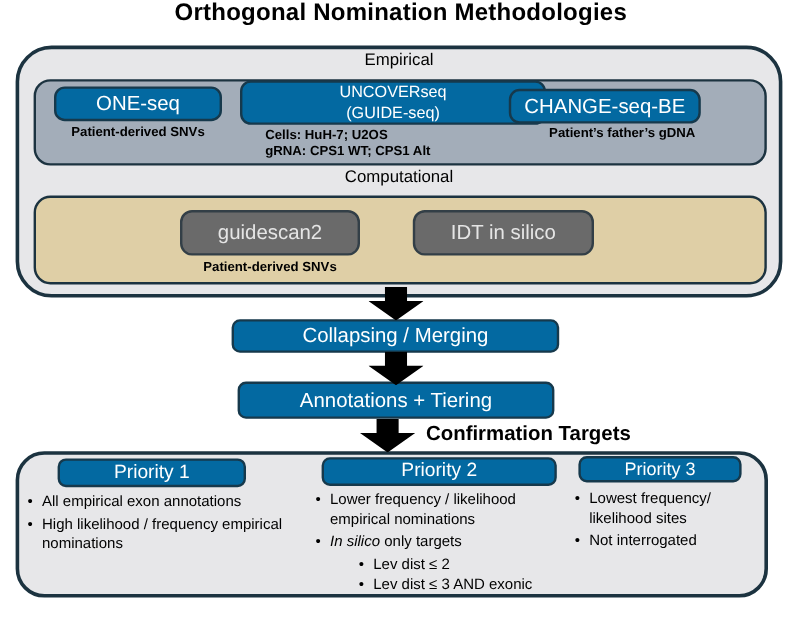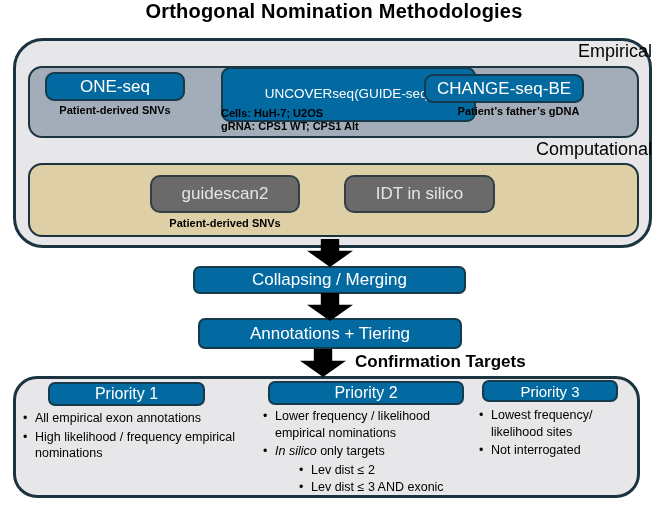--- a/index.html
+++ b/index.html
@@ -22,22 +22,22 @@
 
   .panel {
     background: #E7E7E9;
     border: 3px solid #1C3340;
   }
   #outer-top    { left: 13px; top: 38px; width: 639px; height: 210px; border-radius: 30px; }
   #outer-bottom { left: 13px; top: 376px; width: 627px; height: 122px; border-radius: 24px; }
 
   .section-label {
     left: 13px; width: 639px;
-    text-align: right;
-    font-size: 18px;
+    text-align: center;
+    font-size: 14px;
     font-weight: normal;
   }
   #empirical-label     { top: 41px; }
   #computational-label { top: 139px; }
 
   #empirical-box {
     left: 28px; top: 66px; width: 611px; height: 72px;
     background: #A3ADB9;
     border: 2px solid #1C3340;
     border-radius: 14px;
@@ -53,21 +53,21 @@
     background: #0369a1;
     border: 2px solid #16394C;
     color: #fff;
     display: flex;
     align-items: center;
     justify-content: center;
     text-align: center;
   }
 
   #box-oneseq  { left: 45px;  top: 72px; width: 140px; height: 29px; border-radius: 9px; font-size: 17px; }
-  #box-uncover { left: 200px; top: 67px; width: 255px; height: 55px; border-radius: 9px; font-size: 13.5px; flex-direction: row; line-height: 1.2; margin-left: 21px; }
+  #box-uncover { left: 200px; top: 67px; width: 255px; height: 37px; border-radius: 9px; font-size: 13.5px; flex-direction: column; line-height: 1.2; }
   #box-change  { left: 424px; top: 74px; width: 160px; height: 29px; border-radius: 9px; font-size: 17px; }
 
   .note {
     font-size: 11px;
     font-weight: bold;
     line-height: 13px;
     color: #000;
   }
   #note-oneseq  { left: 45px;  top: 104px; width: 140px; text-align: center; }
   #note-uncover { left: 221px; top: 107px; width: 240px; text-align: left; }

